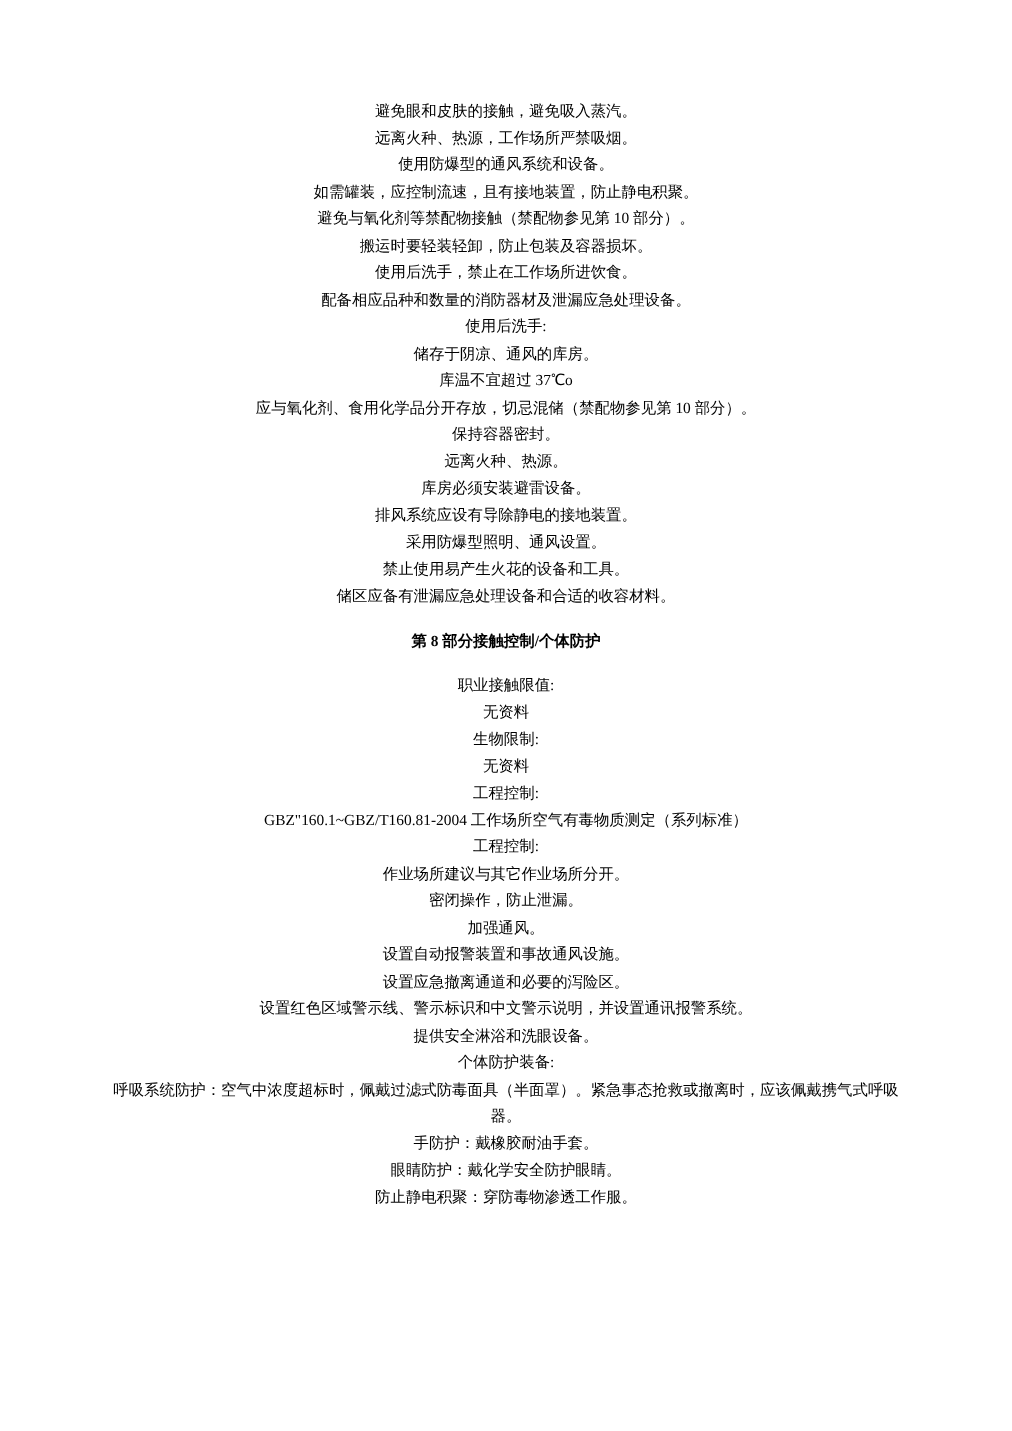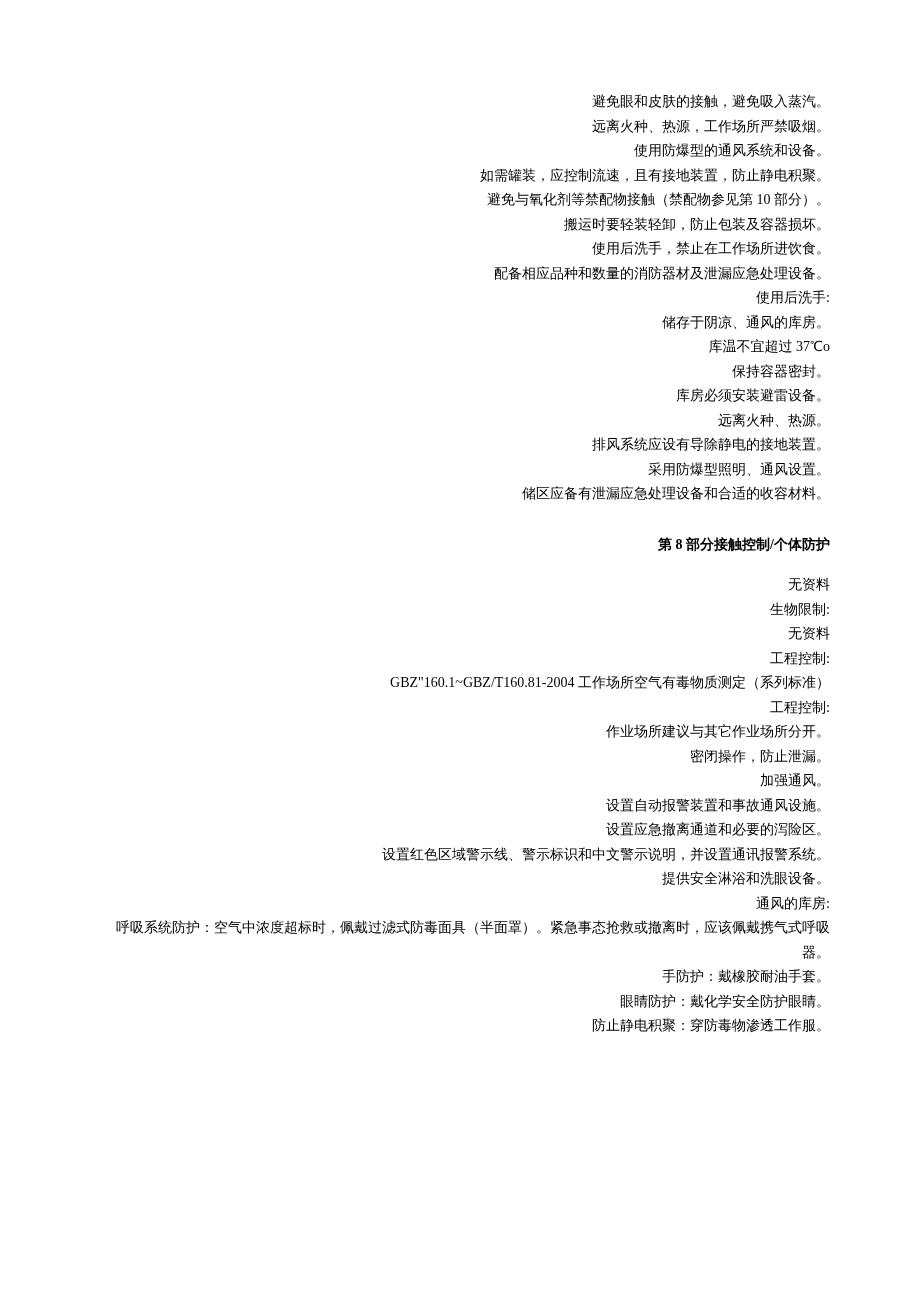--- a/index.html
+++ b/index.html
@@ -11,26 +11,26 @@
       font-family: "SimSun", "宋体", serif;
       font-size: 14px;
       line-height: 1.75;
       color: #000;
       background: #fff;
       padding: 90px 90px 90px 90px;
       width: 920px;
     }
     .line {
       display: block;
-      text-align: right;
+      text-align: center;
     }
     .section-title {
-      text-align: right;
+      text-align: center;
       font-weight: bold;
-      margin-top: 26px;
+      margin-top: 16px;
       margin-bottom: 16px;
     }
     .section-num {
       font-weight: bold;
     }
   </style>
 </head>
 <body>
 
 <div>
@@ -43,50 +43,53 @@
     <span class="line">避免与氧化剂等禁配物接触（禁配物参见第 10 部分）。</span>
     <span class="line">搬运时要轻装轻卸，防止包装及容器损坏。</span>
     <span class="line">使用后洗手，禁止在工作场所进饮食。</span>
     <span class="line">配备相应品种和数量的消防器材及泄漏应急处理设备。</span>
   </div>
 
   <div>
     <span class="line">使用后洗手:</span>
     <span class="line">储存于阴凉、通风的库房。</span>
     <span class="line">库温不宜超过 37℃o</span>
+    <span class="line">应与氧化剂、食用化学品分开存放，切忌混储（禁配物参见第 10 部分）。</span>
     <span class="line">保持容器密封。</span>
+    <span class="line">远离火种、热源。</span>
     <span class="line">库房必须安装避雷设备。</span>
-    <span class="line">远离火种、热源。</span>
     <span class="line">排风系统应设有导除静电的接地装置。</span>
     <span class="line">采用防爆型照明、通风设置。</span>
+    <span class="line">禁止使用易产生火花的设备和工具。</span>
     <span class="line">储区应备有泄漏应急处理设备和合适的收容材料。</span>
   </div>
 
   <div class="section-title">
     <span>第 </span><span class="section-num">8</span><span> 部分接触控制/个体防护</span>
   </div>
 
   <div>
+    <span class="line">职业接触限值:</span>
     <span class="line">无资料</span>
 
     <span class="line">生物限制:</span>
     <span class="line">无资料</span>
 
     <span class="line">工程控制:</span>
     <span class="line">GBZ"160.1~GBZ/T160.81-2004 工作场所空气有毒物质测定（系列标准）</span>
 
     <span class="line">工程控制:</span>
     <span class="line">作业场所建议与其它作业场所分开。</span>
     <span class="line">密闭操作，防止泄漏。</span>
     <span class="line">加强通风。</span>
     <span class="line">设置自动报警装置和事故通风设施。</span>
     <span class="line">设置应急撤离通道和必要的泻险区。</span>
     <span class="line">设置红色区域警示线、警示标识和中文警示说明，并设置通讯报警系统。</span>
     <span class="line">提供安全淋浴和洗眼设备。</span>
 
-    <span class="line">通风的库房:</span>
+    <span class="line">个体防护装备:</span>
     <span class="line">呼吸系统防护：空气中浓度超标时，佩戴过滤式防毒面具（半面罩）。紧急事态抢救或撤离时，应该佩戴携气式呼吸器。</span>
     <span class="line">手防护：戴橡胶耐油手套。</span>
     <span class="line">眼睛防护：戴化学安全防护眼睛。</span>
     <span class="line">防止静电积聚：穿防毒物渗透工作服。</span>
   </div>
 
 </div>
 
 </body></html>

